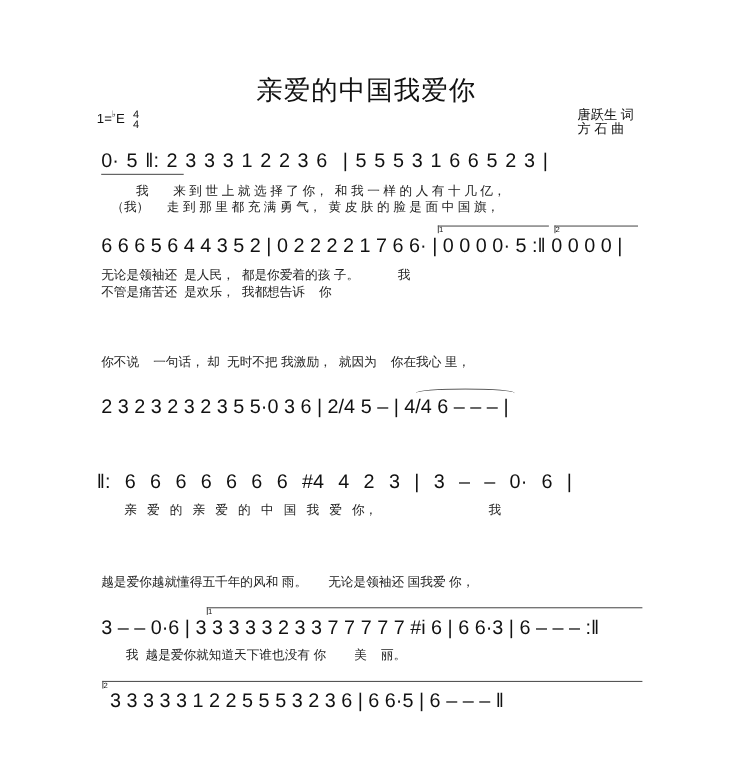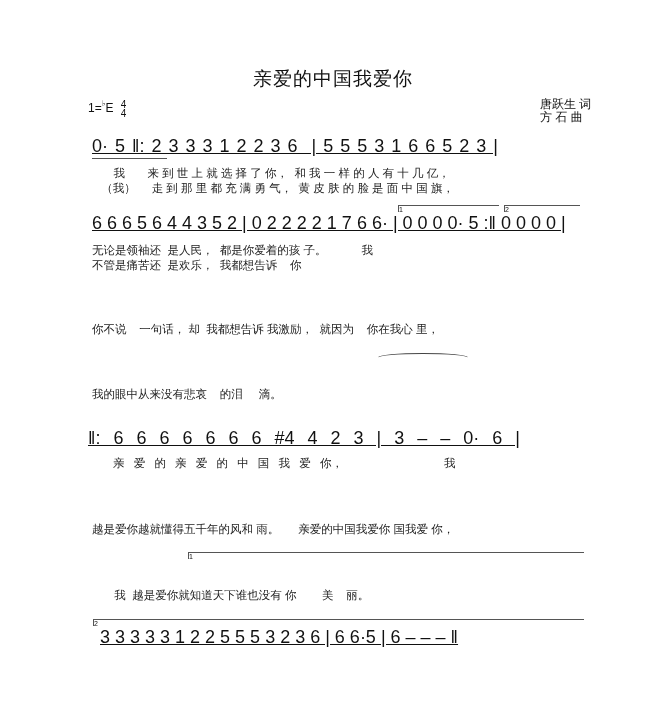--- a/index.html
+++ b/index.html
@@ -1,23 +1,23 @@
 <!DOCTYPE html>
 <html><head>
 <meta charset="utf-8">
 <style>
   html,body{margin:0;padding:0;background:#fff;}
   body{width:666px;height:707px;position:relative;overflow:hidden;font-family:"Liberation Sans","DejaVu Sans",sans-serif;color:#111;}
-  .title{position:absolute;left:0;width:666px;top:66px;text-align:center;font-size:19px;letter-spacing:1px;}
+  .title{position:absolute;left:0;width:666px;top:66px;text-align:center;font-size:24px;letter-spacing:1px;}
   .key{position:absolute;left:88px;top:100px;font-size:12px;}
   .key .flat{font-size:8px;position:relative;top:-6px;}
   .frac{display:inline-block;vertical-align:middle;text-align:center;font-size:10px;line-height:9px;margin-left:4px;}
-  .credits{position:absolute;left:525px;top:98px;font-size:12px;line-height:13px;margin-left:15px;}
+  .credits{position:absolute;left:525px;top:98px;font-size:12px;line-height:13px;}
   .row{position:absolute;left:0;width:666px;height:70px;}
-  .notes{position:absolute;top:0;font-size:18px;white-space:pre;letter-spacing:0px;text-decoration:underline;}
+  .notes{position:absolute;top:0;font-size:18px;white-space:pre;letter-spacing:0px;}
   .lyr{position:absolute;font-size:11.5px;white-space:pre;color:#222;}
   .ul{position:absolute;height:1px;background:#555;}
   .slur{position:absolute;border-top:1px solid #444;border-radius:50% 50% 0 0;}
   .volta{position:absolute;border-top:1px solid #555;border-left:1px solid #555;height:6px;font-size:7px;}
 </style>
 </head>
 <body>
 
 <div class="title">亲爱的中国我爱你</div>
 <div class="key">
@@ -25,51 +25,52 @@
   <span class="frac"><span>4</span><br><span>4</span></span>
 </div>
 <div class="credits">
   <div>唐跃生 词</div>
   <div>方  石 曲</div>
 </div>
 
 <div class="row" style="top:136px">
   <div class="notes" style="left:92px;word-spacing:2px">0· 5 ‖: 2 3 3 3 1 2 2 3 6  | 5 5 5 3 1 6 6 5 2 3 |</div>
   <div class="ul" style="left:92px;top:22px;width:75px"></div>
-  <div class="lyr" style="left:104px;top:30px">   我       来 到 世 上 就 选 择 了 你，  和 我 一 样 的 人 有 十 几 亿，</div>
+  <div class="lyr" style="left:114px;top:30px">   我       来 到 世 上 就 选 择 了 你，  和 我 一 样 的 人 有 十 几 亿，</div>
   <div class="lyr" style="left:98px;top:45px"> （我）     走 到 那 里 都 充 满 勇 气，  黄 皮 肤 的 脸 是 面 中 国 旗，</div>
 </div>
 
 <div class="row" style="top:213px">
   <div class="volta" style="left:398px;top:-8px;width:100px">1</div>
   <div class="volta" style="left:504px;top:-8px;width:75px">2</div>
   <div class="notes" style="left:92px">6 6 6 5 6 4 4 3 5 2 | 0 2 2 2 2 1 7 6 6· | 0 0 0 0· 5 :‖ 0 0 0 0 |</div>
   <div class="lyr" style="left:92px;top:45px">不管是痛苦还  是欢乐，  我都想告诉    你</div>
   <div class="lyr" style="left:92px;top:30px">无论是领袖还  是人民，  都是你爱着的孩 子。           我</div>
 </div>
 
 <div class="row" style="top:294px">
-  <div class="lyr" style="left:92px;top:28px">你不说    一句话， 却  我都想告诉 我激励，  就因为    你在我心 里，</div>
+  <div class="lyr" style="left:92px;top:28px">你不说    一句话， 却  无时不把 我激励，  就因为    你在我心 里，</div>
 </div>
 
 <div class="row" style="top:359px">
   <div class="slur" style="left:378px;top:-6px;width:90px;height:8px"></div>
-  <div class="lyr" style="left:92px;top:28px">我的眼中从来没有悲哀    的泪     滴。</div>
+  <div class="notes" style="left:92px">2 3 2 3 2 3 2 3 5 5·0 3 6 | 2/4 5 – | 4/4 6 – – – |</div>
 </div>
 
 <div class="row" style="top:428px">
   <div class="notes" style="left:88px;word-spacing:8px">‖: 6 6 6 6 6 6 6 #4 4 2 3 | 3 – – 0· 6 |</div>
   <div class="lyr" style="left:113px;top:28px;word-spacing:6px">亲 爱 的 亲 爱 的 中 国 我 爱 你，           我</div>
 </div>
 
 <div class="row" style="top:494px">
-  <div class="lyr" style="left:92px;top:28px">越是爱你越就懂得五千年的风和 雨。      亲爱的中国我爱你 国我爱 你，</div>
+  <div class="lyr" style="left:92px;top:28px">越是爱你越就懂得五千年的风和 雨。      无论是领袖还 国我爱 你，</div>
 </div>
 
 <div class="row" style="top:560px">
   <div class="volta" style="left:188px;top:-8px;width:395px">1</div>
+  <div class="notes" style="left:92px">3 – – 0·6 | 3 3 3 3 3 2 3 3 7 7 7 7 7 #i 6 | 6 6·3 | 6 – – – :‖</div>
   <div class="lyr" style="left:92px;top:28px">       我  越是爱你就知道天下谁也没有 你        美    丽。</div>
 </div>
 
 <div class="row" style="top:627px">
   <div class="volta" style="left:93px;top:-8px;width:490px">2</div>
   <div class="notes" style="left:100px">3 3 3 3 3 1 2 2 5 5 5 3 2 3 6 | 6 6·5 | 6 – – – ‖</div>
 </div>
 
 </body></html>

